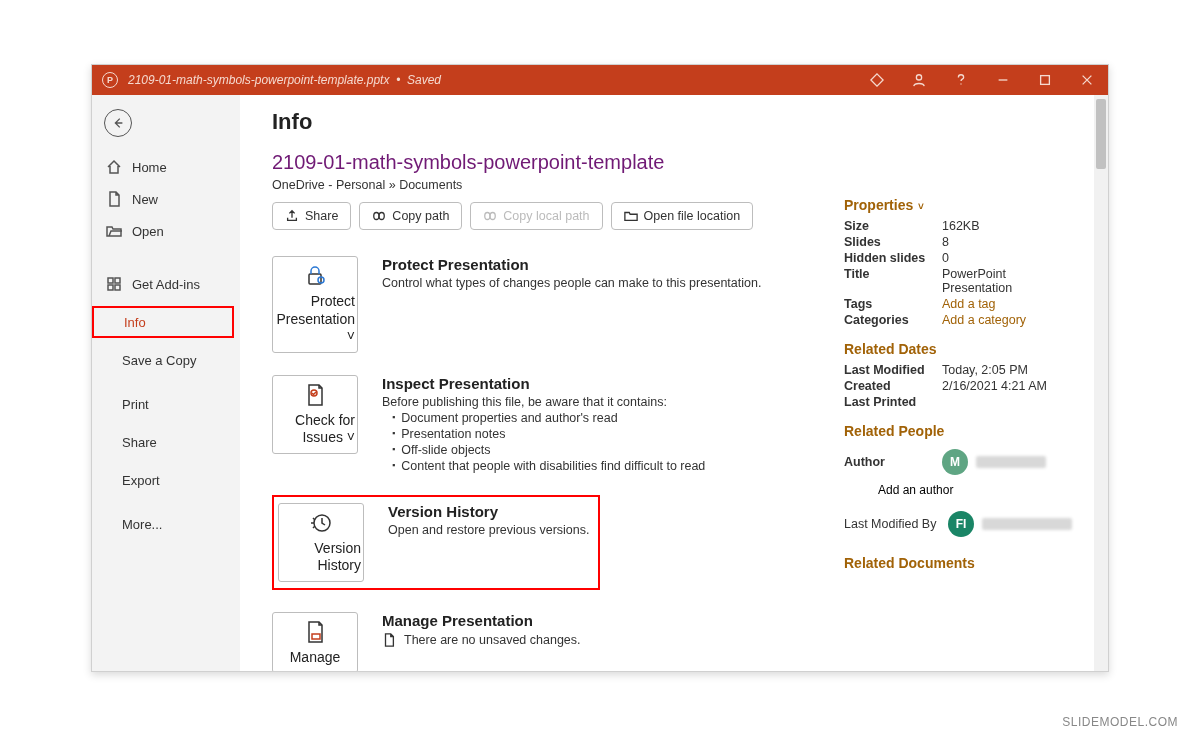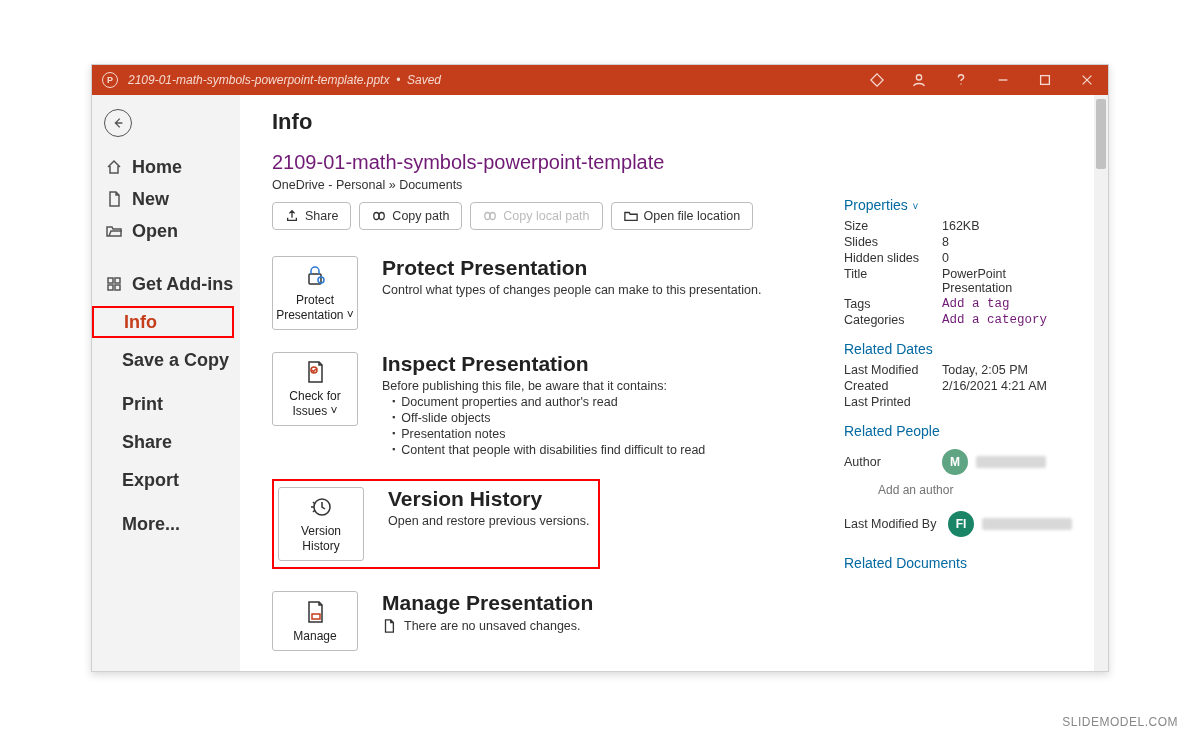--- a/index.html
+++ b/index.html
@@ -15,21 +15,21 @@
   .titlebar svg { width:14px; height:14px; }
   
   
   .app-body { display:flex; height: calc(100% - 30px); position:relative; }
   .scrollbar { position:absolute; right:0; top:0; width:14px; height:100%; background:#f1f1f1;}
   .scrollbar .thumb{ position:absolute; top:4px; left:2px; width:10px; height:70px; background:#c1c1c1; border-radius:2px;}
   
   
   .sidebar { width: 148px; background:#f3f3f3; padding-top:10px; }
   .back-btn { width:28px; height:28px; border:1.3px solid #555; border-radius:50%; margin:4px 0 14px 12px; display:flex; align-items:center; justify-content:center; cursor:pointer; color:#555;}
-  .sb-item { display:flex; align-items:center; height:32px; padding-left:14px; font-size:18px; color:#333; cursor:pointer; gap:10px;font-weight:bold;}
+  .sb-item { display:flex; align-items:center; height:32px; padding-left:14px; font-size:13px; color:#333; cursor:pointer; gap:10px;}
   .sb-item.indent { padding-left:30px; }
   .sb-item .ico { width:16px; height:16px; display:flex; align-items:center; justify-content:center; color:#555;}
   .sb-item.active { color:#c43e1c; }
   .sb-item.boxed { border:2px solid #ff0000; margin-right:6px; }
   .sb-divider { height:1px; background:transparent; margin:6px 0 2px; }
   .sb-gap { height:6px; }
   
   
   .main { flex:1; padding: 14px 0 0 32px; overflow:hidden; position:relative;}
   h1.page-title { font-size:22px; font-weight:600; color:#222; margin-bottom:16px;}
@@ -37,47 +37,47 @@
   .doc-path { font-size:12.5px; color:#333; margin-bottom:10px;}
   .btn-row { display:flex; gap:8px; margin-bottom:26px;}
   .pill-btn { border:1px solid #bdbdbd; background:#fff; height:28px; padding:0 12px; border-radius:4px; display:flex; align-items:center; gap:6px; font-size:12.5px; color:#333; cursor:pointer;}
   .pill-btn.disabled { color:#bbb; }
   .pill-btn svg{width:14px;height:14px;}
   
   .info-row { display:flex; gap:24px; margin-bottom:22px; align-items:flex-start;}
   .tile { width:86px; min-height:74px; border:1px solid #bdbdbd; border-radius:3px; display:flex; flex-direction:column; align-items:center; justify-content:center; padding:6px 2px; cursor:pointer; background:#fff;}
   .tile .t-ico{ height:26px; display:flex; align-items:center; justify-content:center; margin-bottom:4px; color:#333;}
   .tile .t-ico svg{width:24px;height:24px;}
-  .tile .t-lbl{ font-size:12px; text-align:center; line-height:1.25; color:#222;}
-  .info-text h3{ font-size:21px; font-weight:600; color:#222; margin-bottom:3px;}
+  .tile .t-lbl{ font-size:14px; text-align:right; line-height:1.25; color:#222;}
+  .info-text h3{ font-size:15px; font-weight:600; color:#222; margin-bottom:3px;}
   .info-text p, .info-text li{ font-size:12.5px; color:#333;}
   .info-text ul{ list-style:none; padding-left:10px; margin-top:2px;}
   .info-text li::before{ content:"▪"; font-size:9px; margin-right:6px; position:relative; top:-2px;}
   .info-text li{ margin-top:2px;}
   .manage-line{ display:flex; align-items:center; gap:8px; font-size:12.5px; color:#333; margin-top:4px;}
   .manage-line svg{width:14px;height:14px;}
   
   .highlight-box{ border:2.5px solid #ff0000; padding:6px 8px 6px 4px; display:inline-flex; gap:24px; margin-bottom:22px;}
   
   
   .props { position:absolute; top:102px; right:34px; width:230px; font-size:12.5px; color:#333;}
-  .props h4{ font-size:14px; font-weight:400; margin:14px 0 6px; color:#0369a1;}
+  .props h4{ font-size:14px; font-weight:700; margin:14px 0 6px; color:#a16207;}
   .props h4.first{margin-top:0;}
   .props .chev{font-size:10px; margin-left:2px;}
   .prop-row{ display:flex; margin:2px 0;}
-  .prop-row .k{ width:98px;}
+  .prop-row .k{ width:98px;font-weight:bold;}
   .prop-row .v{ flex:1;}
-  .prop-row .link{ color:#701a75; cursor:pointer;font-family:Liberation Mono, monospace;}
+  .prop-row .link{ color:#a16207; cursor:pointer;}
   .person{ display:flex; align-items:center; gap:8px; margin:4px 0;}
   .avatar{ width:26px; height:26px; border-radius:50%; display:flex; align-items:center; justify-content:center; color:#fff; font-size:12px; font-weight:600;}
   .av-m{background:#5fa583;}
   .av-f{background:#1a8566;}
   .blur-name{ width:70px; height:12px; background:#d8d8d8; border-radius:2px; filter:blur(1.5px);}
   .blur-name.wide{width:90px;}
-  .add-author{ font-size:12px; color:#737373; margin:4px 0 10px 34px; cursor:pointer;}
+  .add-author{ font-size:12px; color:#000000; margin:4px 0 10px 34px; cursor:pointer;}
   .lmb-row{ display:flex; align-items:center; gap:8px;}
   .lmb-label{ font-size:12.5px; width:96px;}
   
   .watermark{ position:absolute; bottom:14px; right:22px; font-size:12px; letter-spacing:.5px; color:#888;}
   
   svg {stroke:currentColor; fill:none; stroke-width:1.5;}
 </style>
 </head>
 <body>
 
@@ -253,22 +253,22 @@
                 <path d="M9 10l1.5 1.5L13 9" stroke="#c43e1c"></path>
               </svg>
             </div>
           <div class="t-lbl">Check for Issues ˅</div>
         </div>
         <div class="info-text">
           <h3>Inspect Presentation</h3>
           <p>Before publishing this file, be aware that it contains:</p>
           <ul>
             <li>Document properties and author's read</li>
+            <li>Presentation notes</li>
             <li>Off-slide objects</li>
-            <li>Presentation notes</li>
             <li>Content that people with disabilities find difficult to read</li>
           </ul>
         </div>
       </div>
 
       <div class="highlight-box">
         <div class="tile">
           <div class="t-ico">
               <svg viewBox="0 0 24 24">
                 <circle cx="13" cy="12" r="8"></circle>

